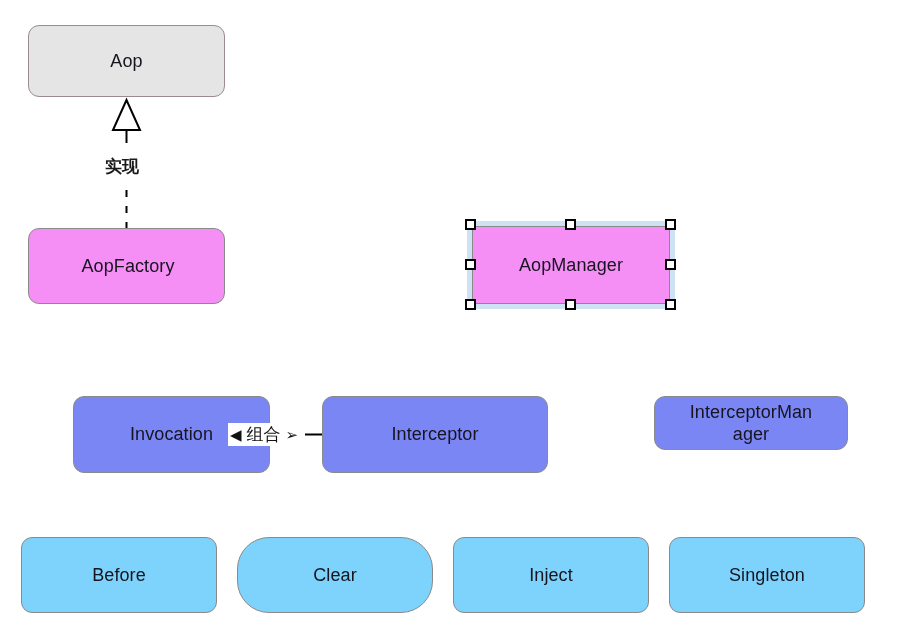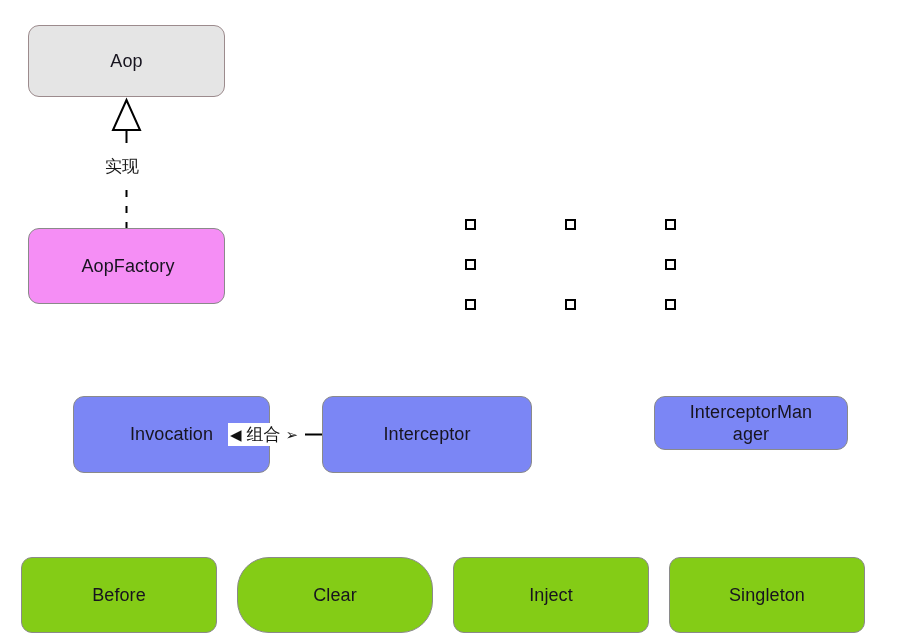--- a/index.html
+++ b/index.html
@@ -43,21 +43,21 @@
     user-select: none;
   }
   .node-label {
     display: block;
     white-space: pre-line;
   }
 
   .fill-pink   { background: #e5e5e5; border-color: #9c8b8d; }
   .fill-violet { background: #f58ef5; border-color: #8a8a8a; }
   .fill-blue   { background: #7b86f5; border-color: #8a8a8a; }
-  .fill-green  { background: #84cc16; border-color: #8a8a8a; margin-top: 20px; }
+  .fill-green  { background: #7dd3fc; border-color: #8a8a8a; }
 
   
   .selection-wrap {
     position: absolute;
   }
   .sel-outline {
     position: absolute;
     left: 0;
     top: 0;
     right: 0;
@@ -91,20 +91,21 @@
   }
 
   .edge-label {
     position: absolute;
     font-size: 17px;
     color: #1a1a1a;
     background: #ffffff;
     padding: 0 2px;
     white-space: nowrap;
     user-select: none;
+    font-weight: bold;
   }
   .assoc-label {
     position: absolute;
     display: flex;
     align-items: center;
     gap: 5px;
     font-size: 17px;
     color: #111111;
     background: #ffffff;
     padding: 0 2px;
@@ -143,41 +144,47 @@
   </div>
 
   <div class="edge-label" style="left:103px; top:155px;">
     <span>实现</span>
   </div>
 
   <div class="node fill-violet" style="left:28px; top:228px; width:197px; height:76px;padding-left:11px;">
     <span class="node-label">AopFactory</span>
   </div>
 
+  <div class="selection-wrap" style="left:467px; top:221px; width:208px; height:88px;">
+    <div class="sel-outline"></div>
+    <div class="node square fill-violet" style="left:5px; top:5px; width:198px; height:78px;">
+      <span class="node-label">AopManager</span>
+    </div>
+  </div>
 
   <div class="handle" style="left:465px; top:219px;"></div>
   <div class="handle" style="left:565px; top:219px;"></div>
   <div class="handle" style="left:665px; top:219px;"></div>
   <div class="handle" style="left:465px; top:259px;"></div>
   <div class="handle" style="left:665px; top:259px;"></div>
   <div class="handle" style="left:465px; top:299px;"></div>
   <div class="handle" style="left:565px; top:299px;"></div>
   <div class="handle" style="left:665px; top:299px;"></div>
 
   <div class="node fill-blue" style="left:28px; top:396px; width:197px; height:77px;margin-left:45px;">
     <span class="node-label">Invocation</span>
   </div>
 
   <div class="assoc-label" style="left:228px; top:423px;">
     <span class="glyph">◀</span>
     <span>组合</span>
     <span class="glyph">➢</span>
   </div>
 
-  <div class="node fill-blue" style="left:322px; top:396px; width:210px; height:77px;">
+  <div class="node fill-blue" style="left:322px; top:396px; width:226px; height:77px;">
     <span class="node-label">Interceptor</span>
   </div>
 
   <div class="node fill-blue" style="left:654px; top:396px; width:194px; height:54px;">
     <span class="node-label">InterceptorMan
 ager</span>
   </div>
 
   <div class="node fill-green" style="left:21px; top:537px; width:196px; height:76px;">
     <span class="node-label">Before</span>

